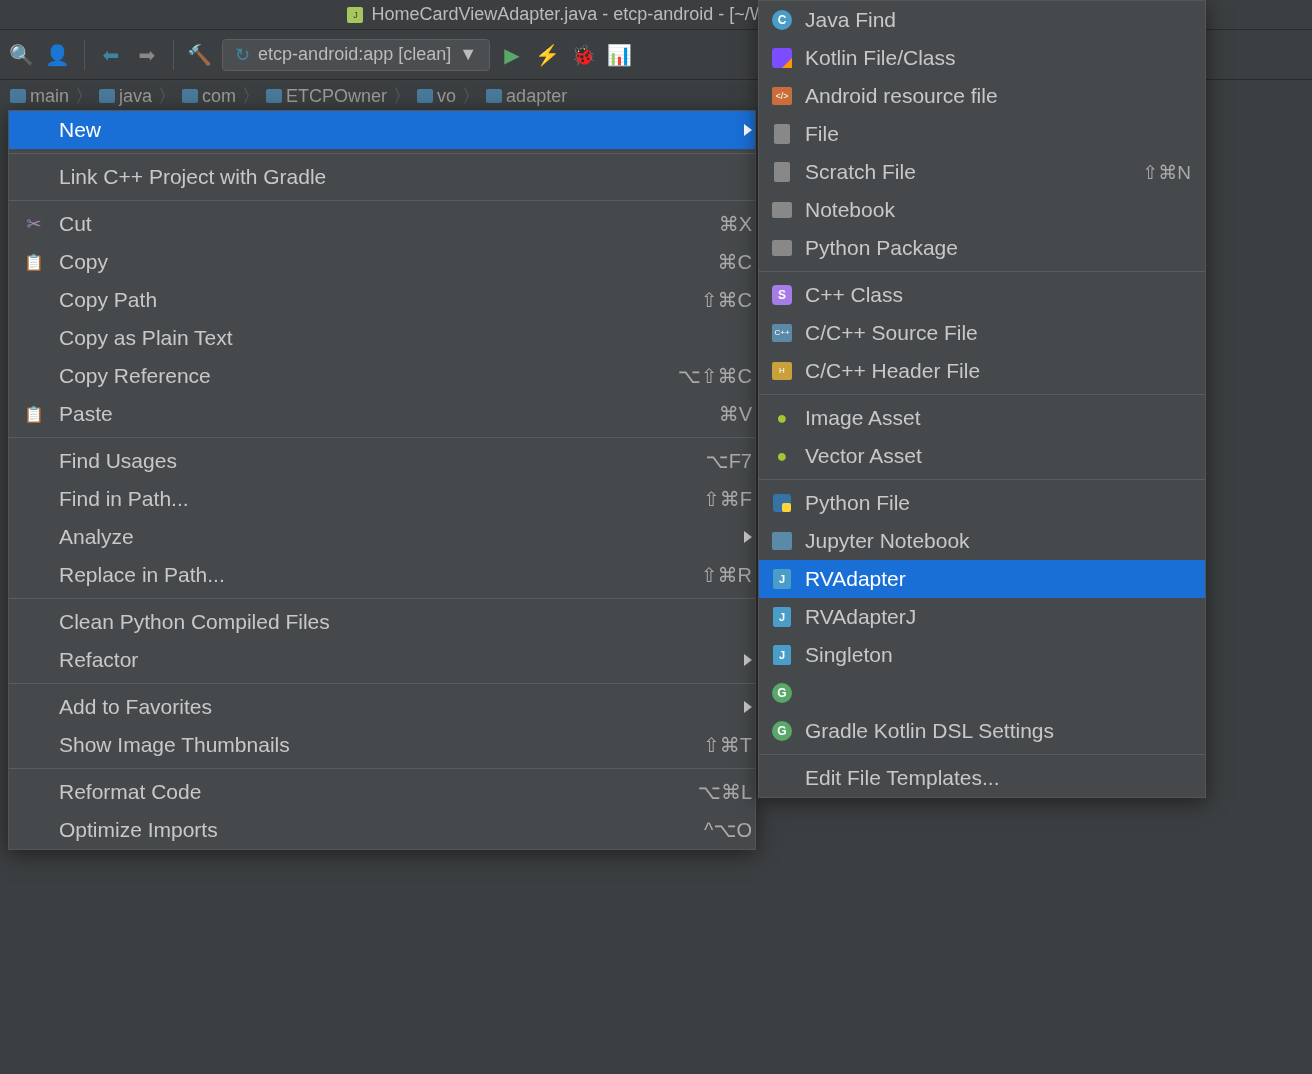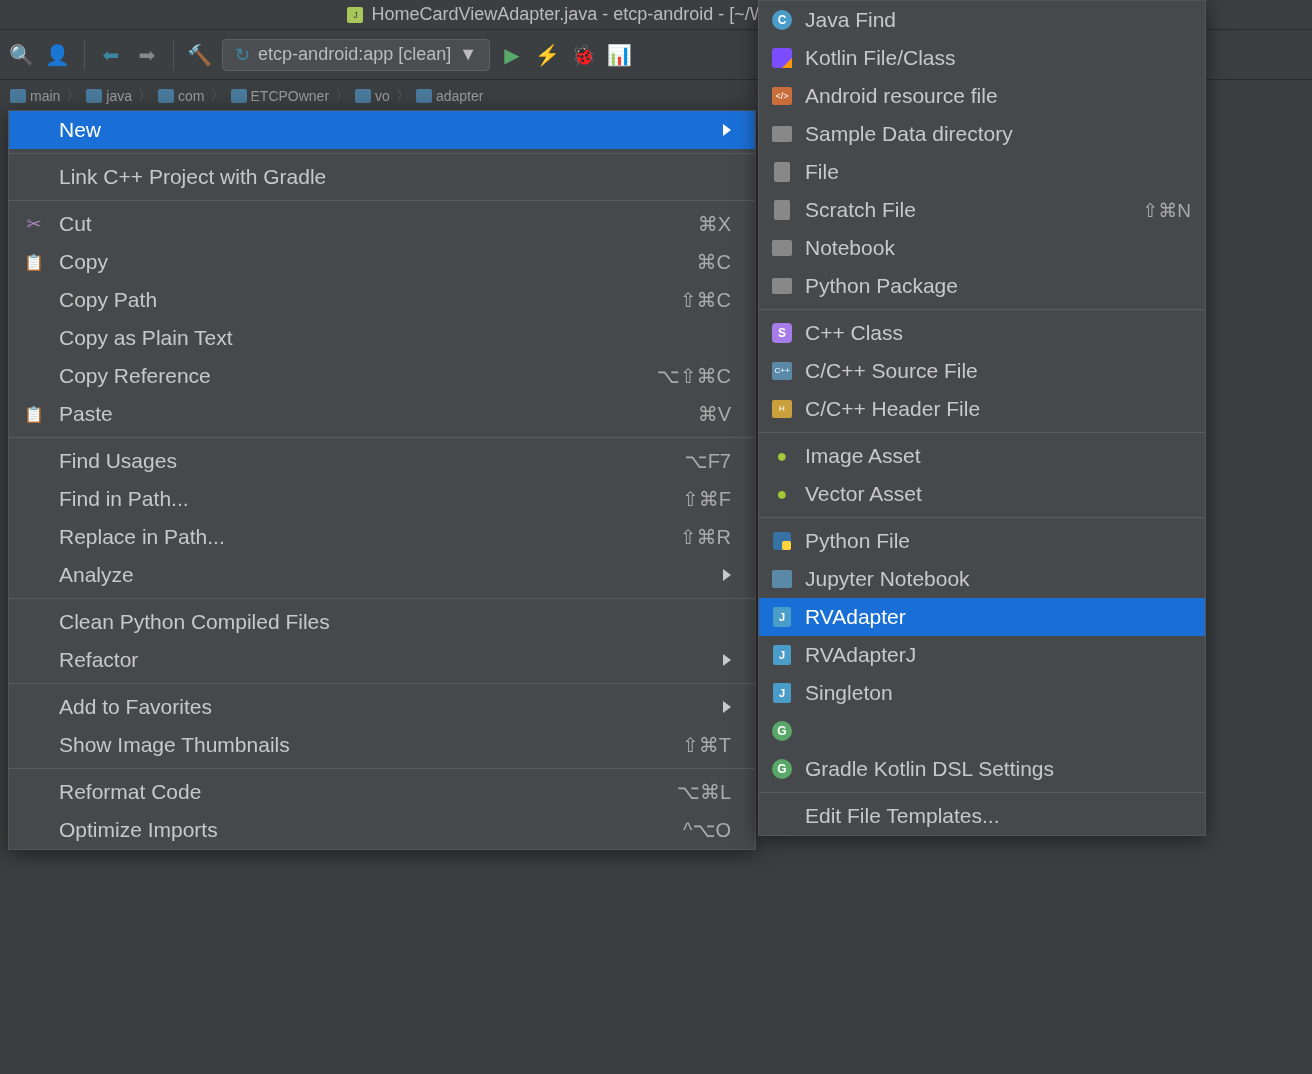--- a/index.html
+++ b/index.html
@@ -80,21 +80,21 @@
     .run-config .refresh-icon {
       color: #3e86a0;
     }
     .breadcrumb {
       height: 32px;
       background: #3c3f41;
       display: flex;
       align-items: center;
       padding: 0 10px;
       gap: 6px;
-      font-size: 14px;
+      font-size: 18px;
       color: #999;
     }
     .breadcrumb .crumb {
       display: flex;
       align-items: center;
       gap: 4px;
     }
     .breadcrumb .folder-icon {
       width: 16px;
       height: 14px;
@@ -110,21 +110,21 @@
       left: 8px;
       width: 748px;
       background: #46494b;
       border: 1px solid #555;
       box-shadow: 0 4px 20px rgba(0,0,0,0.5);
       z-index: 100;
     }
     .menu-item {
       display: flex;
       align-items: center;
-      padding: 6px 24px 6px 50px;
+      padding: 6px 3px 6px 50px;
       font-size: 21px;
       color: #c8c8c8;
       cursor: pointer;
       position: relative;
       min-height: 38px;
     }
     .menu-item.highlighted {
       background: #1a6fd6;
       color: #ffffff;
     }
@@ -324,27 +324,27 @@
     <div class="menu-sep"></div>
     <div class="menu-item">
       <span>Find Usages</span>
       <span class="shortcut">⌥F7</span>
     </div>
     <div class="menu-item">
       <span>Find in Path...</span>
       <span class="shortcut">⇧⌘F</span>
     </div>
     <div class="menu-item">
+      <span>Analyze</span>
+      <span class="submenu-arrow"></span>
+    </div>
+    <div class="menu-item">
       <span>Replace in Path...</span>
       <span class="shortcut">⇧⌘R</span>
     </div>
-    <div class="menu-item">
-      <span>Analyze</span>
-      <span class="submenu-arrow"></span>
-    </div>
     <div class="menu-sep"></div>
     <div class="menu-item">
       <span>Clean Python Compiled Files</span>
     </div>
     <div class="menu-item">
       <span>Refactor</span>
       <span class="submenu-arrow"></span>
     </div>
     <div class="menu-sep"></div>
     <div class="menu-item">
@@ -380,26 +380,20 @@
       <span>Kotlin File/Class</span>
     </div>
     <div class="sub-item">
       <span class="icon-slot">
         <span class="icon-xml">&lt;/&gt;</span>
       </span>
       <span>Android resource file</span>
     </div>
     <div class="sub-item">
       <span class="icon-slot">
-        <span class="icon-folder"></span>
-      </span>
-      <span>Sample Data directory</span>
-    </div>
-    <div class="sub-item">
-      <span class="icon-slot">
         <span class="icon-file"></span>
       </span>
       <span>File</span>
     </div>
     <div class="sub-item">
       <span class="icon-slot">
         <span class="icon-file"></span>
       </span>
       <span>Scratch File</span>
       <span class="shortcut">⇧⌘N</span>

